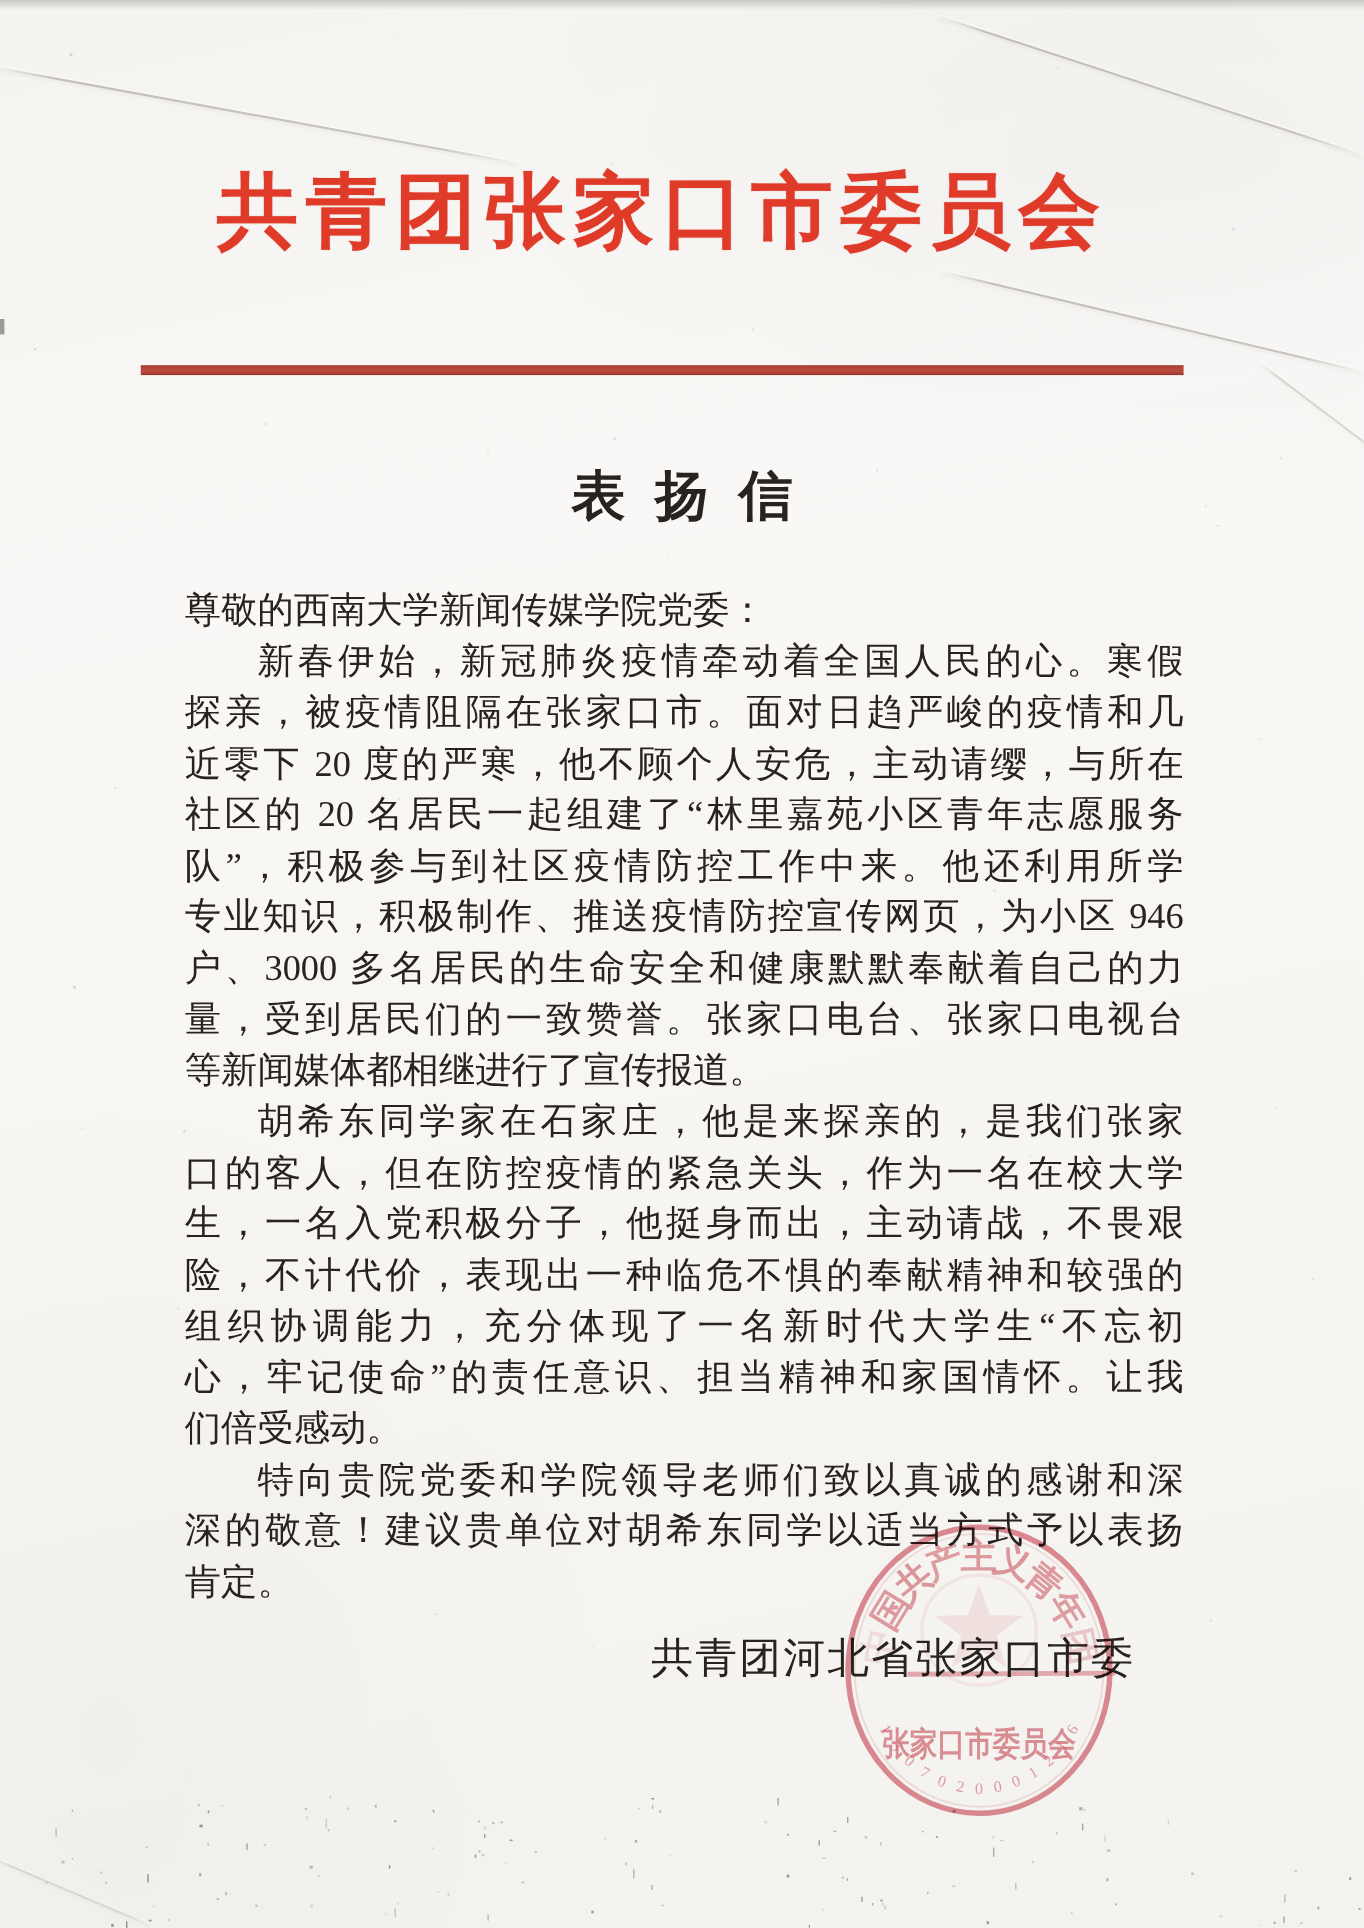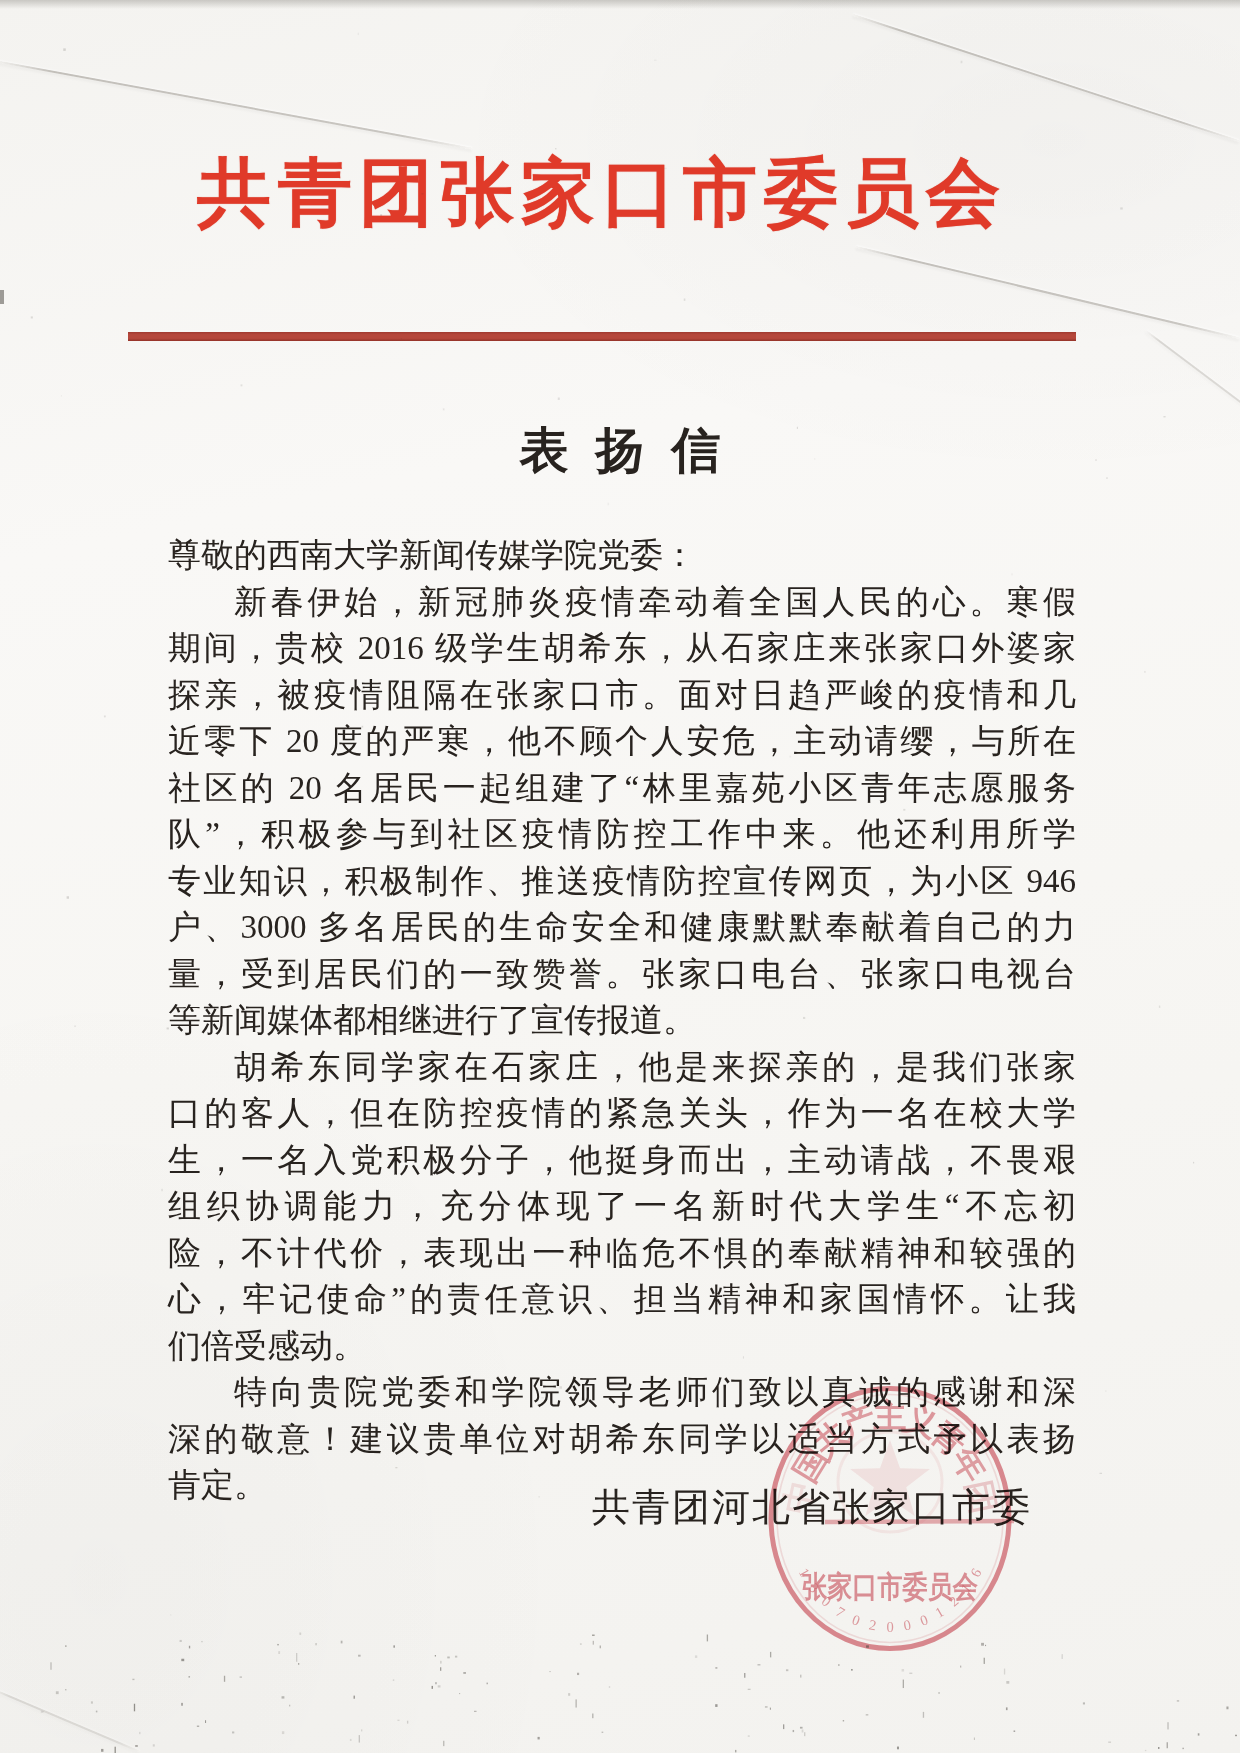--- a/index.html
+++ b/index.html
@@ -78,34 +78,33 @@
 
   <div class="letterhead">共青团张家口市委员会</div>
   <div class="red-rule"></div>
 
   <div class="doc-title">表扬信</div>
 
   <div class="body-block">
     <div class="salutation">尊敬的西南大学新闻传媒学院党委：</div>
     <div id="paragraphs">
         <div class="bodyline para-first">新春伊始，新冠肺炎疫情牵动着全国人民的心。寒假</div>
-        <div class="bodyline">期间，贵校 2016 级学生胡希东，从石家庄来张家口外婆家</div>
         <div class="bodyline">探亲，被疫情阻隔在张家口市。面对日趋严峻的疫情和几</div>
         <div class="bodyline">近零下 20 度的严寒，他不顾个人安危，主动请缨，与所在</div>
         <div class="bodyline">社区的 20 名居民一起组建了“林里嘉苑小区青年志愿服务</div>
         <div class="bodyline">队”，积极参与到社区疫情防控工作中来。他还利用所学</div>
         <div class="bodyline">专业知识，积极制作、推送疫情防控宣传网页，为小区 946</div>
         <div class="bodyline">户、3000 多名居民的生命安全和健康默默奉献着自己的力</div>
         <div class="bodyline">量，受到居民们的一致赞誉。张家口电台、张家口电视台</div>
         <div class="bodyline para-last">等新闻媒体都相继进行了宣传报道。</div>
         <div class="bodyline para-first">胡希东同学家在石家庄，他是来探亲的，是我们张家</div>
         <div class="bodyline">口的客人，但在防控疫情的紧急关头，作为一名在校大学</div>
         <div class="bodyline">生，一名入党积极分子，他挺身而出，主动请战，不畏艰</div>
+        <div class="bodyline">险，不计代价，表现出一种临危不惧的奉献精神和较强的</div>
         <div class="bodyline">组织协调能力，充分体现了一名新时代大学生“不忘初</div>
-        <div class="bodyline">险，不计代价，表现出一种临危不惧的奉献精神和较强的</div>
         <div class="bodyline">心，牢记使命”的责任意识、担当精神和家国情怀。让我</div>
         <div class="bodyline para-last">们倍受感动。</div>
         <div class="bodyline para-first">特向贵院党委和学院领导老师们致以真诚的感谢和深</div>
         <div class="bodyline">深的敬意！建议贵单位对胡希东同学以适当方式予以表扬</div>
         <div class="bodyline para-last">肯定。</div>
       </div>
   </div>
 
   <div class="signature">共青团河北省张家口市委</div>
 

